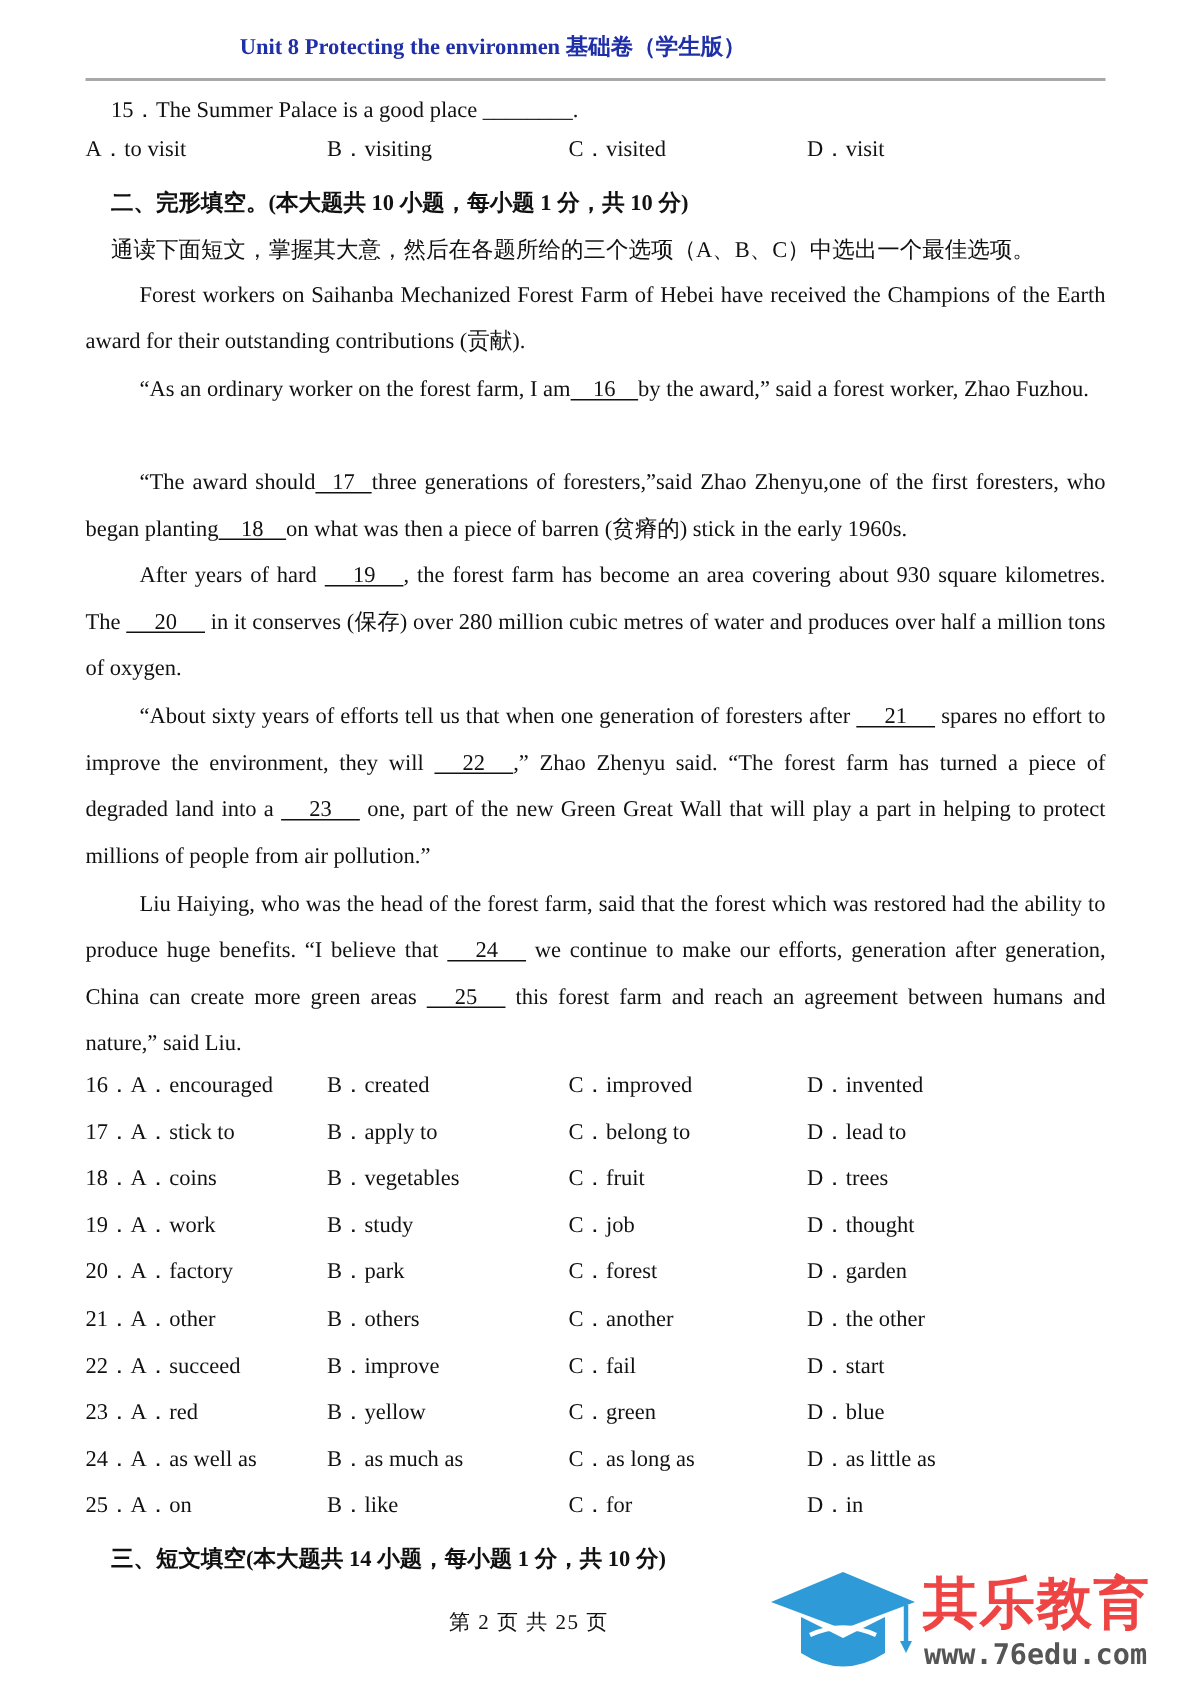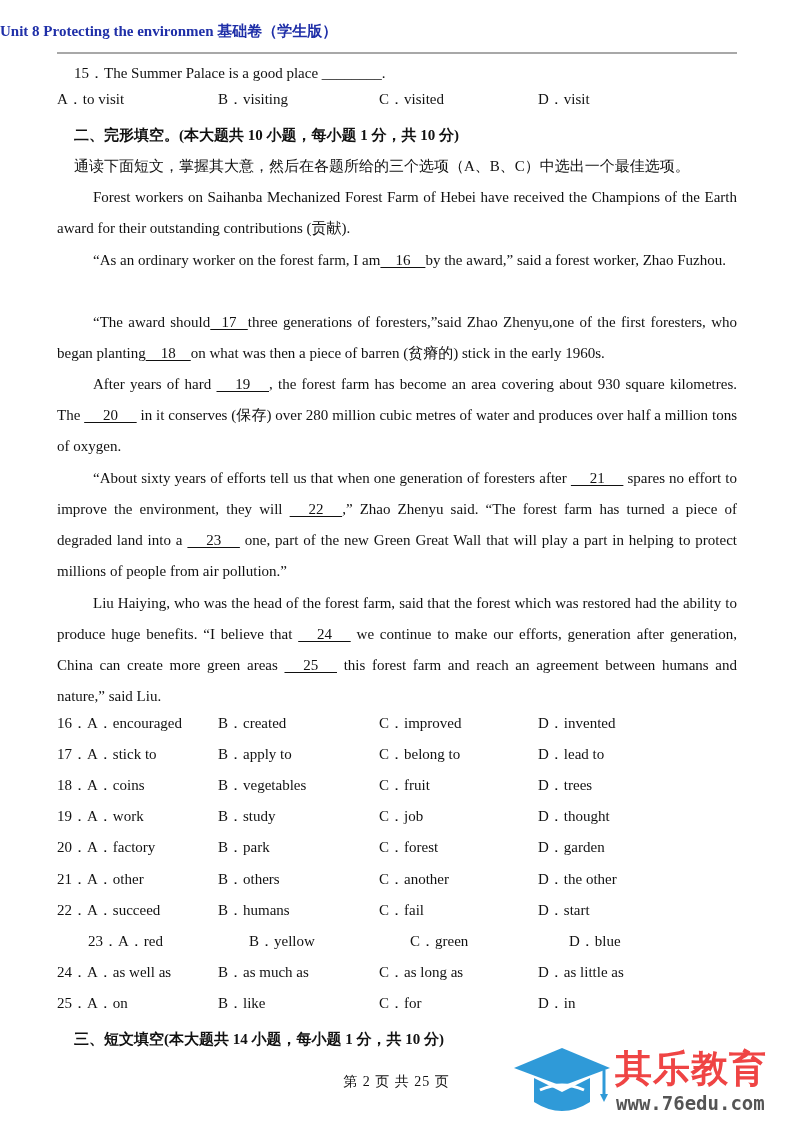--- a/index.html
+++ b/index.html
@@ -2,21 +2,21 @@
 <html><head>
   <meta charset="utf-8">
   <style>
     html, body { margin: 0; padding: 0; background: #ffffff; }
     body {
       width: 793px; height: 1122px; position: relative; overflow: hidden;
       font-family: "Liberation Serif", "DejaVu Serif", serif;
       color: #111;
     }
     .header {
-      position: absolute; left: 0; top: 22px; width: 657px; 
+      position: absolute; left: 0; top: 22px; width: 657px; text-align: center;
       color: #1f2fa8; font-weight: bold; font-size: 15px;
       font-family: "Liberation Serif", serif;
     }
     .header-rule {
       position: absolute; left: 57px; top: 52px; width: 680px; height: 2px;
       background: #a8a8a8;
     }
     .line {
       position: absolute; left: 57px; font-size: 15px; white-space: nowrap; margin-left: 17px;
     }
@@ -30,21 +30,21 @@
       white-space: pre;
     }
     .section-title { font-weight: bold; }
     .opts-row { position: absolute; left: 57px; width: 680px; height: 20px; font-size: 15px; }
     .opt { position: absolute; top: 0; white-space: nowrap; }
     .opt.a { left: 0; }
     .opt.b { left: 161px; }
     .opt.c { left: 322px; }
     .opt.d { left: 481px; }
     .footer {
-      position: absolute; left: 0; top: 1073px; width: 793px; text-align: center;
+      position: absolute; left: 0; top: 1073px; width: 705px; text-align: center;
       font-size: 14px; letter-spacing: 1px;
     }
     .logo { position: absolute; left: 512px; top: 1040px; width: 275px; height: 78px; }
     .logo-text {
       position: absolute; left: 103px; top: 4px; font-size: 37px; font-weight: bold;
       color: #ef4444; font-family: "DejaVu Sans", sans-serif; letter-spacing: 1px; white-space: nowrap;
     }
     .logo-url {
       position: absolute; left: 104px; top: 52px; font-size: 19px; font-weight: bold;
       color: #555; font-family: "DejaVu Sans Mono", monospace; white-space: nowrap;
@@ -123,25 +123,25 @@
       <span class="opt d">D．garden</span>
     </div>
     <div class="opts-row" style="top: 869.5px;">
       <span class="opt a">21．A．other</span>
       <span class="opt b">B．others</span>
       <span class="opt c">C．another</span>
       <span class="opt d">D．the other</span>
     </div>
     <div class="opts-row" style="top: 900.6px;">
       <span class="opt a">22．A．succeed</span>
-      <span class="opt b">B．humans</span>
+      <span class="opt b">B．improve</span>
       <span class="opt c">C．fail</span>
       <span class="opt d">D．start</span>
     </div>
-    <div class="opts-row" style="top: 931.7px; margin-left: 31px;">
+    <div class="opts-row" style="top: 931.7px;">
       <span class="opt a">23．A．red</span>
       <span class="opt b">B．yellow</span>
       <span class="opt c">C．green</span>
       <span class="opt d">D．blue</span>
     </div>
     <div class="opts-row" style="top: 962.8px;">
       <span class="opt a">24．A．as well as</span>
       <span class="opt b">B．as much as</span>
       <span class="opt c">C．as long as</span>
       <span class="opt d">D．as little as</span>

